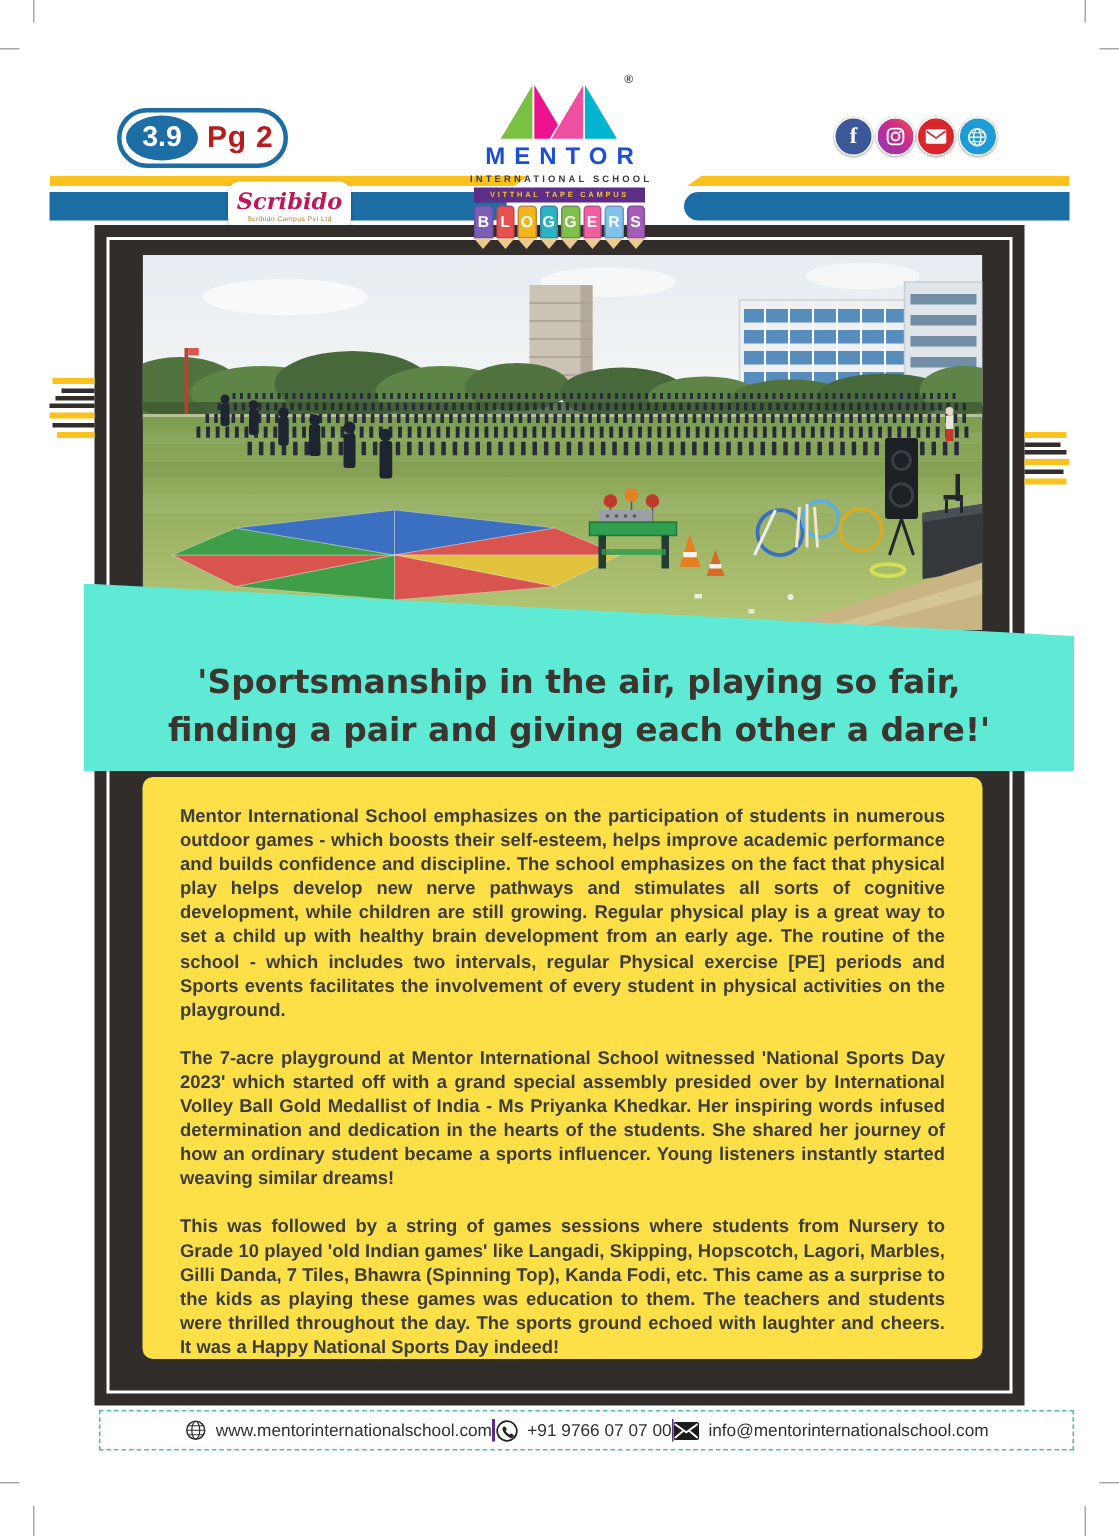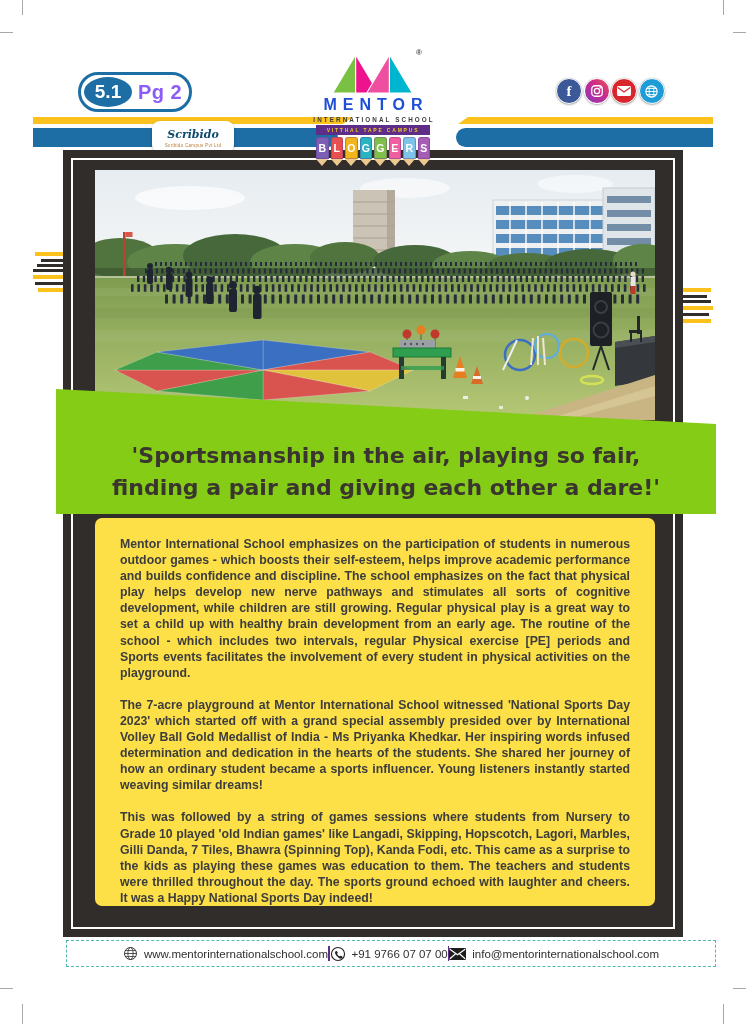--- a/index.html
+++ b/index.html
@@ -15,34 +15,34 @@
   .cm-bl-h{left:0;top:988px;width:13px;height:1px;}
   .cm-br-h{left:733px;top:988px;width:13px;height:1px;}
   .cm-bl-v{left:22px;top:1004px;width:1px;height:20px;}
   .cm-br-v{left:723px;top:1004px;width:1px;height:20px;}
 
   
   .badge{position:absolute;left:78px;top:72px;width:114px;height:40px;border:3.5px solid #1d6ea5;
          border-radius:24px;background:#fff;display:flex;align-items:center;gap:6px;padding-left:3px;box-sizing:border-box;}
   .badge-num{width:48px;height:30px;background:#1d6ea5;border-radius:50%;color:#fff;
              font-weight:bold;font-size:19px;display:flex;align-items:center;justify-content:center;}
-  .badge-pg{color:#8b5cf6;font-weight:bold;font-size:20px;letter-spacing:.5px;}
+  .badge-pg{color:#b91c1c;font-weight:bold;font-size:20px;letter-spacing:.5px;}
 
   
   .bar{position:absolute;}
   .bar-yellow-left{left:33px;top:117px;width:320px;height:7px;background:#fbc21d;
                    clip-path:polygon(0 0,100% 0,calc(100% - 10px) 100%,0 100%);}
   .bar-yellow-right{left:458px;top:117px;width:255px;height:7px;background:#fbc21d;
                     clip-path:polygon(10px 0,100% 0,100% 100%,0 100%);}
   .bar-blue-left{left:33px;top:128px;width:305px;height:19px;background:#1d6ea5;border-radius:0 10px 10px 0;}
   .bar-blue-right{left:456px;top:128px;width:257px;height:19px;background:#1d6ea5;border-radius:10px 0 0 10px;}
   .powered-label{position:absolute;left:43px;top:131px;color:#fff;font-weight:bold;font-size:12.5px;letter-spacing:.4px;margin-top:22px;}
   .scribido-chip{position:absolute;left:152px;top:121px;width:82px;height:32px;background:#fff;border-radius:8px;
                  box-shadow:0 1px 3px rgba(0,0,0,.25);display:flex;flex-direction:column;align-items:center;justify-content:center;}
-  .scribido-brand{font-family:"DejaVu Serif",serif;font-style:italic;font-weight:bold;font-size:11px;color:#0c4a6e;line-height:15px;}
+  .scribido-brand{font-family:"DejaVu Serif",serif;font-style:italic;font-weight:bold;font-size:15px;color:#be185d;line-height:15px;}
   .scribido-sub{font-size:4.5px;color:#b97a2e;letter-spacing:.3px;margin-top:1px;}
 
   
   .logo{position:absolute;left:308px;top:52px;width:130px;text-align:center;z-index:6;}
   .m-wrap{position:relative;width:92px;margin:0 auto;height:42px;}
   .m-wrap svg{width:86px;height:42px;display:block;margin:0 auto;}
   .reg{position:absolute;right:-3px;top:-4px;font-size:8px;color:#444;font-weight:bold;}
   .logo-name{font-size:16px;font-weight:bold;color:#1d4ed8;letter-spacing:6px;margin-right:-6px;margin-top:2px;}
   .logo-sub{font-size:6.3px;font-weight:bold;color:#3a3a3a;letter-spacing:2.1px;margin-right:-2.1px;margin-top:2px;}
   .logo-ribbon{width:114px;margin:2px auto 0;background:#5d2d87;color:#f3c623;font-size:5px;font-weight:bold;
@@ -76,21 +76,21 @@
 
   
   .stripe{position:absolute;z-index:2;}
   .st-y{background:#fbc21d;}.st-d{background:#312d2b;}
 
   
   .photo{position:absolute;left:95px;top:170px;width:560px;height:250px;z-index:2;overflow:hidden;}
   .photo svg{display:block;}
 
   
-  .banner{position:absolute;left:56px;top:389px;width:660px;height:125px;background:#84cc16;z-index:6;
+  .banner{position:absolute;left:56px;top:389px;width:660px;height:125px;background:#5eead4;z-index:6;
           clip-path:polygon(0 0,100% 28%,100% 100%,0 100%);}
   .quote{position:absolute;left:0;right:0;top:51px;text-align:center;}
   .quote div{font-family:"DejaVu Sans",sans-serif;font-weight:bold;font-size:22px;line-height:32px;color:#3a352e;}
 
   
   .card{position:absolute;left:95px;top:518px;width:560px;height:388px;background:#fde047;border-radius:7px;z-index:3;
         box-sizing:border-box;padding:18px 25px 0;}
   .card p{margin:0 0 16px;font-size:12.3px;line-height:16.1px;font-weight:bold;color:#3d3d3d;text-align:justify;}
 
   
@@ -107,21 +107,21 @@
   <div class="crop cm-tl-v"></div>
   <div class="crop cm-tr-v"></div>
   <div class="crop cm-l-h"></div>
   <div class="crop cm-r-h"></div>
   <div class="crop cm-bl-h"></div>
   <div class="crop cm-br-h"></div>
   <div class="crop cm-bl-v"></div>
   <div class="crop cm-br-v"></div>
 
   <div class="badge">
-    <span class="badge-num">5.1</span>
+    <span class="badge-num">3.9</span>
     <span class="badge-pg">Pg 2</span>
   </div>
 
   <div class="bar bar-yellow-left"></div>
   <div class="bar bar-yellow-right"></div>
   <div class="bar bar-blue-left"></div>
   <div class="bar bar-blue-right"></div>
   <div class="powered-label">Powered By</div>
   <div class="scribido-chip">
     <div class="scribido-brand">Scribido</div>

